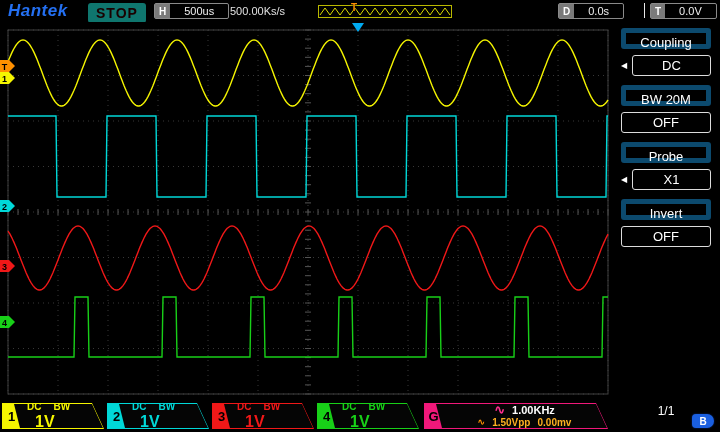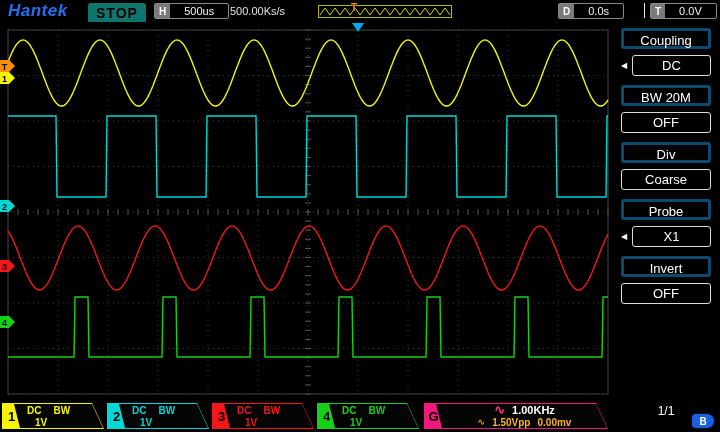--- a/index.html
+++ b/index.html
@@ -23,33 +23,33 @@
   
   .screen{position:absolute;left:0;top:22px;width:612px;height:378px;background:#000;}
 
   
   .bottombar{position:absolute;left:0;top:400px;width:612px;height:32px;background:#000;}
   .ch-badge{position:absolute;top:3px;height:26px;background:var(--c);clip-path:polygon(0 0,calc(100% - 12px) 0,100% 100%,0 100%);}
   .badge-inner{position:absolute;inset:1px;background:#050505;clip-path:polygon(0 0,calc(100% - 11px) 0,100% 100%,0 100%);display:flex;align-items:stretch;}
   .badge-num{width:17px;background:var(--c);color:#000;font-size:13px;font-weight:bold;display:flex;align-items:center;justify-content:center;clip-path:polygon(0 0,11px 0,17px 100%,0 100%);}
   .badge-rows{flex:1;display:flex;flex-direction:column;justify-content:center;gap:1px;padding-left:7px;color:var(--c);}
   .badge-row1{display:flex;gap:12px;font-size:10px;font-weight:bold;}
-  .badge-row2{font-size:10px;font-weight:bold;padding-left:8px;}
+  .badge-row2{font-size:16px;font-weight:bold;padding-left:8px;}
   .g-rows{flex:1;display:flex;flex-direction:column;justify-content:center;gap:1px;align-items:center;}
   .g-row1{display:flex;gap:7px;align-items:center;}
   .g-wave{color:#ff2f8f;font-size:13px;font-weight:bold;line-height:10px;}
   .g-freq{color:#fff;font-size:11px;font-weight:bold;}
   .g-row2{display:flex;gap:7px;align-items:center;color:#ffb020;font-size:10px;font-weight:bold;}
   .g-amp-icon{color:#ff9000;font-size:9px;line-height:9px;}
 
   
   .sidebar{position:absolute;left:612px;top:22px;width:108px;height:410px;background:#000;padding:6px 9px 0;}
   .sb-title{text-align:center;color:#fff;font-size:14px;margin-bottom:20px;}
   .mi{margin-bottom:9px;}
-  .mi-label{border:3px solid #0c4a6e;border-radius:3px;color:#fff;font-size:13px;text-align:center;height:21px;line-height:19px;background:#000;}
+  .mi-label{border:5px solid #0c4a6e;border-radius:3px;color:#fff;font-size:13px;text-align:center;height:21px;line-height:19px;background:#000;}
   .mi-vrow{display:flex;align-items:center;margin-top:6px;}
   .mi-arrow{width:11px;color:#fff;font-size:8px;flex:none;}
   .mi-value{flex:1;border:1px solid #dcdcdc;border-radius:3px;color:#fff;font-size:13px;text-align:center;height:21px;line-height:19px;background:#000;cursor:pointer;}
   .sb-page{position:absolute;left:0;bottom:14px;width:100%;text-align:center;color:#fff;font-size:12px;}
   .usb{position:absolute;right:6px;bottom:4px;width:22px;height:14px;background:#1a5fe0;border-radius:4px 7px 7px 4px;color:#fff;font-size:10px;font-weight:bold;display:flex;align-items:center;justify-content:center;box-shadow:0 0 2px #0a2f80;}
 </style>
 </head>
 <body>
 
 <div class="root">
@@ -311,26 +311,20 @@
       </div>
     </div>
 
     <div class="mi">
       <div class="mi-label">BW 20M</div>
       <div class="mi-vrow">
         <div class="mi-value">OFF</div>
       </div>
     </div>
 
-    <div class="mi">
-      <div class="mi-label">Div</div>
-      <div class="mi-vrow">
-        <div class="mi-value">Coarse</div>
-      </div>
-    </div>
 
     <div class="mi">
       <div class="mi-label">Probe</div>
       <div class="mi-vrow">
         <span class="mi-arrow">◀</span>
         <div class="mi-value">X1</div>
       </div>
     </div>
 
     <div class="mi">

